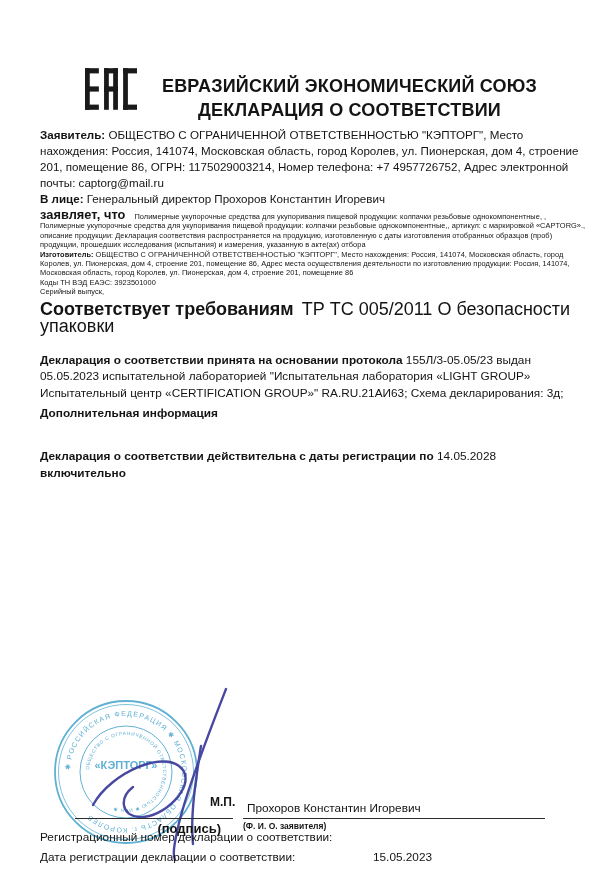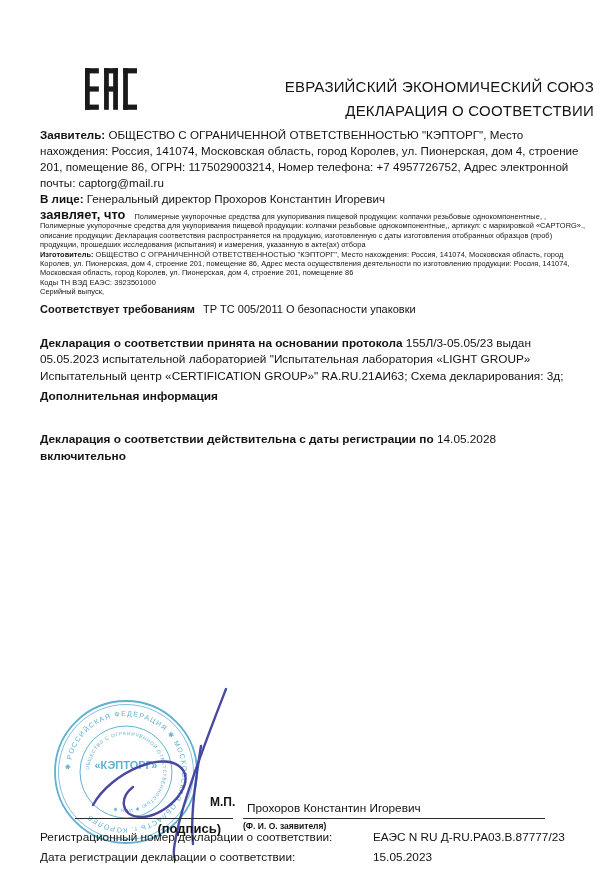--- a/index.html
+++ b/index.html
@@ -4,30 +4,30 @@
 <style>
   html,body{margin:0;padding:0;background:#e8e8e8;}
   .page{
     position:relative;width:614px;height:881px;background:#ffffff;
     font-family:"Liberation Sans", sans-serif;color:#141414;overflow:hidden;
     margin:0 auto;
   }
   
   .eac-logo{position:absolute;left:85px;top:66px;}
   .titles{position:absolute;left:105px;right:20px;top:80px;text-align:center;}
-  .title-line{font-weight:normal;font-size:15px;letter-spacing:.2px;line-height:13px;margin:0 0 11px 0;text-align:right;}
+  .title-line{font-weight:bold;font-size:18px;letter-spacing:.2px;line-height:13px;margin:0 0 11px 0;}
   
   .content{position:absolute;left:40px;top:127px;width:548px;}
   .content p{margin:0;}
   .pmain{font-size:11.6px;line-height:16px;}
   .pmain b{font-weight:bold;}
   .psmall{font-size:7.4px;line-height:9.4px;letter-spacing:.05px;}
   .declares{margin-top:3px !important;}
   .declares-label{font-weight:bold;font-size:12.8px;margin-right:9px;}
-  .complies{margin-top:4px !important;font-size:11px;line-height:17px;}
+  .complies{margin-top:4px !important;font-size:18px;line-height:17px;}
   .complies b{margin-right:8px;}
   .basis{margin-top:17px !important;font-size:11.8px;line-height:16.5px;}
   .additional{margin-top:4px !important;font-weight:bold;font-size:11.8px;line-height:16px;}
   .validity{margin-top:27px !important;font-size:11.8px;line-height:16.5px;font-weight:bold;}
   .validity .normal{font-weight:normal;}
   
   .stamp{position:absolute;left:52px;top:698px;opacity:.88;}
   .signature{position:absolute;left:88px;top:686px;}
   .sign-line{position:absolute;left:75px;top:818px;width:158px;border-top:1.6px solid #2b2b2b;}
   .sign-caption{position:absolute;left:63px;top:821px;width:158px;text-align:right;font-weight:bold;font-size:13px;}
@@ -127,17 +127,16 @@
   <div class="sign-line"></div>
   <div class="sign-caption">(подпись)</div>
 
   <div class="mp">М.П.</div>
 
   <div class="fio">Прохоров Константин Игоревич</div>
   <div class="fio-line"></div>
   <div class="fio-caption">(Ф. И. О. заявителя)</div>
 
   <div class="reg-row-label row1">Регистрационный номер декларации о соответствии:</div>
-  <div class="reg-row-value row1">ЕАЭС N RU Д-RU.РА03.В.87777/23</div>
   <div class="reg-row-label row2">Дата регистрации декларации о соответствии:</div>
   <div class="reg-row-value row2">15.05.2023</div>
 
 </div>
 
 </body></html>

